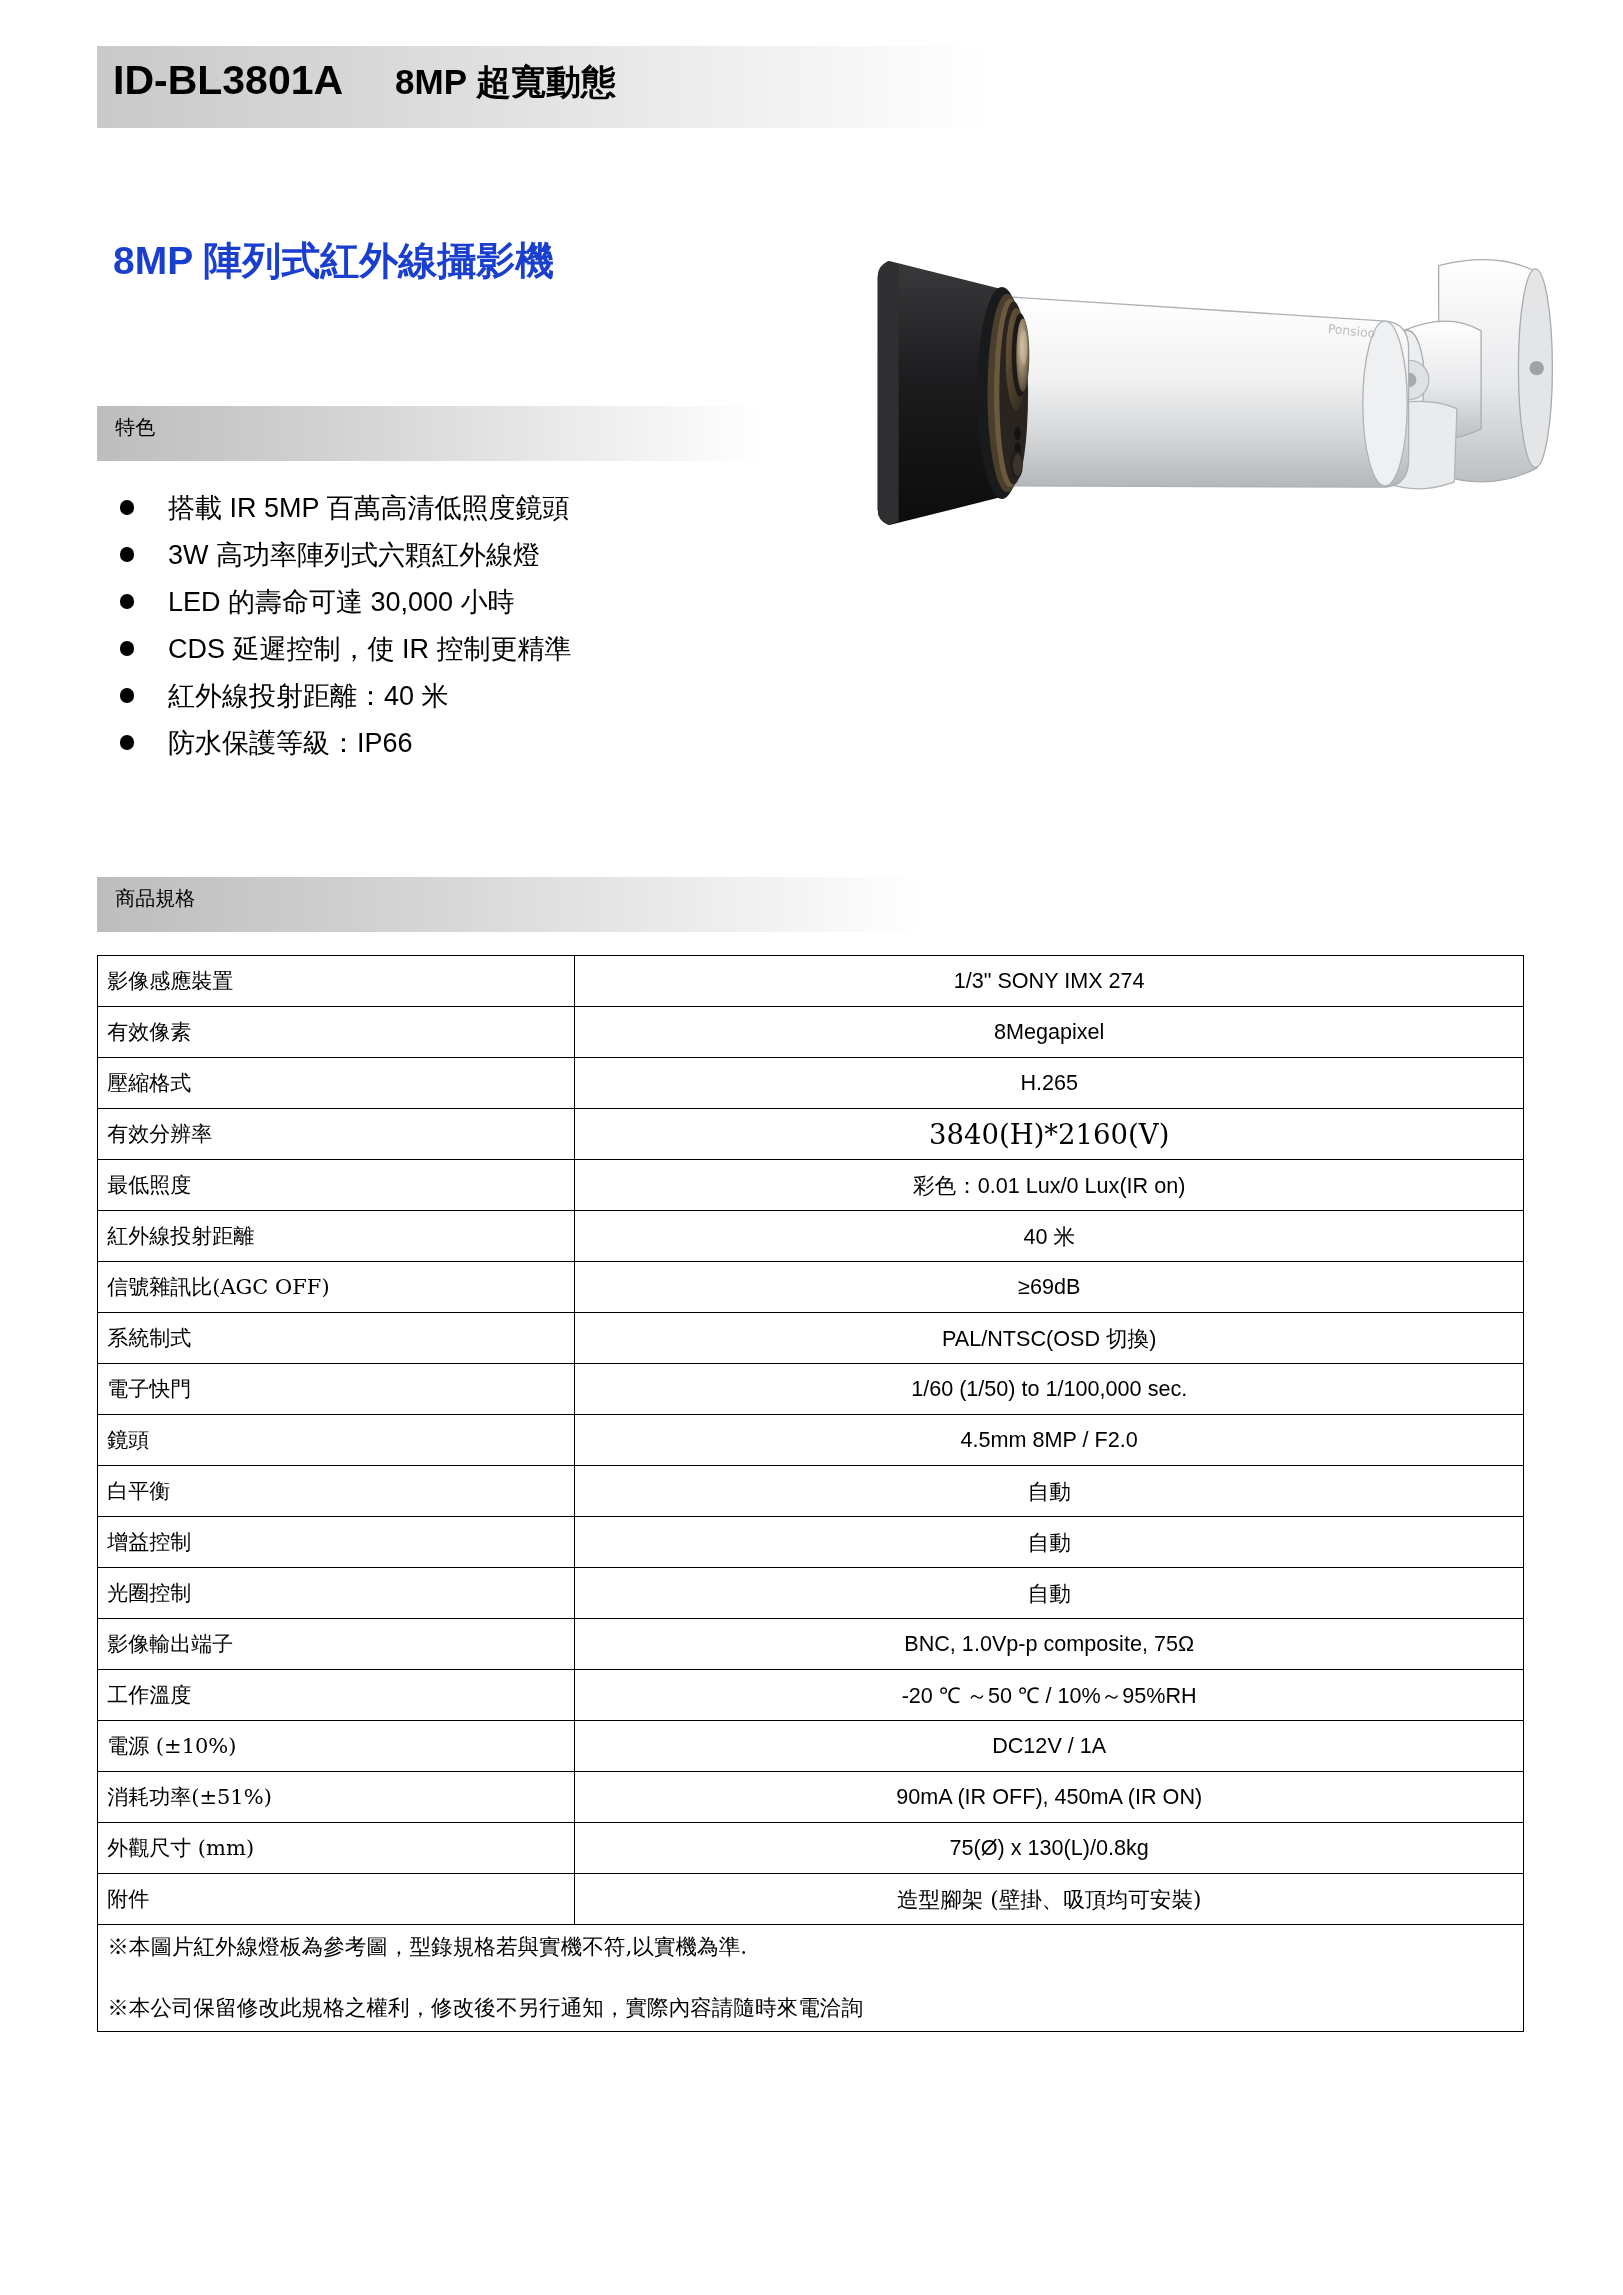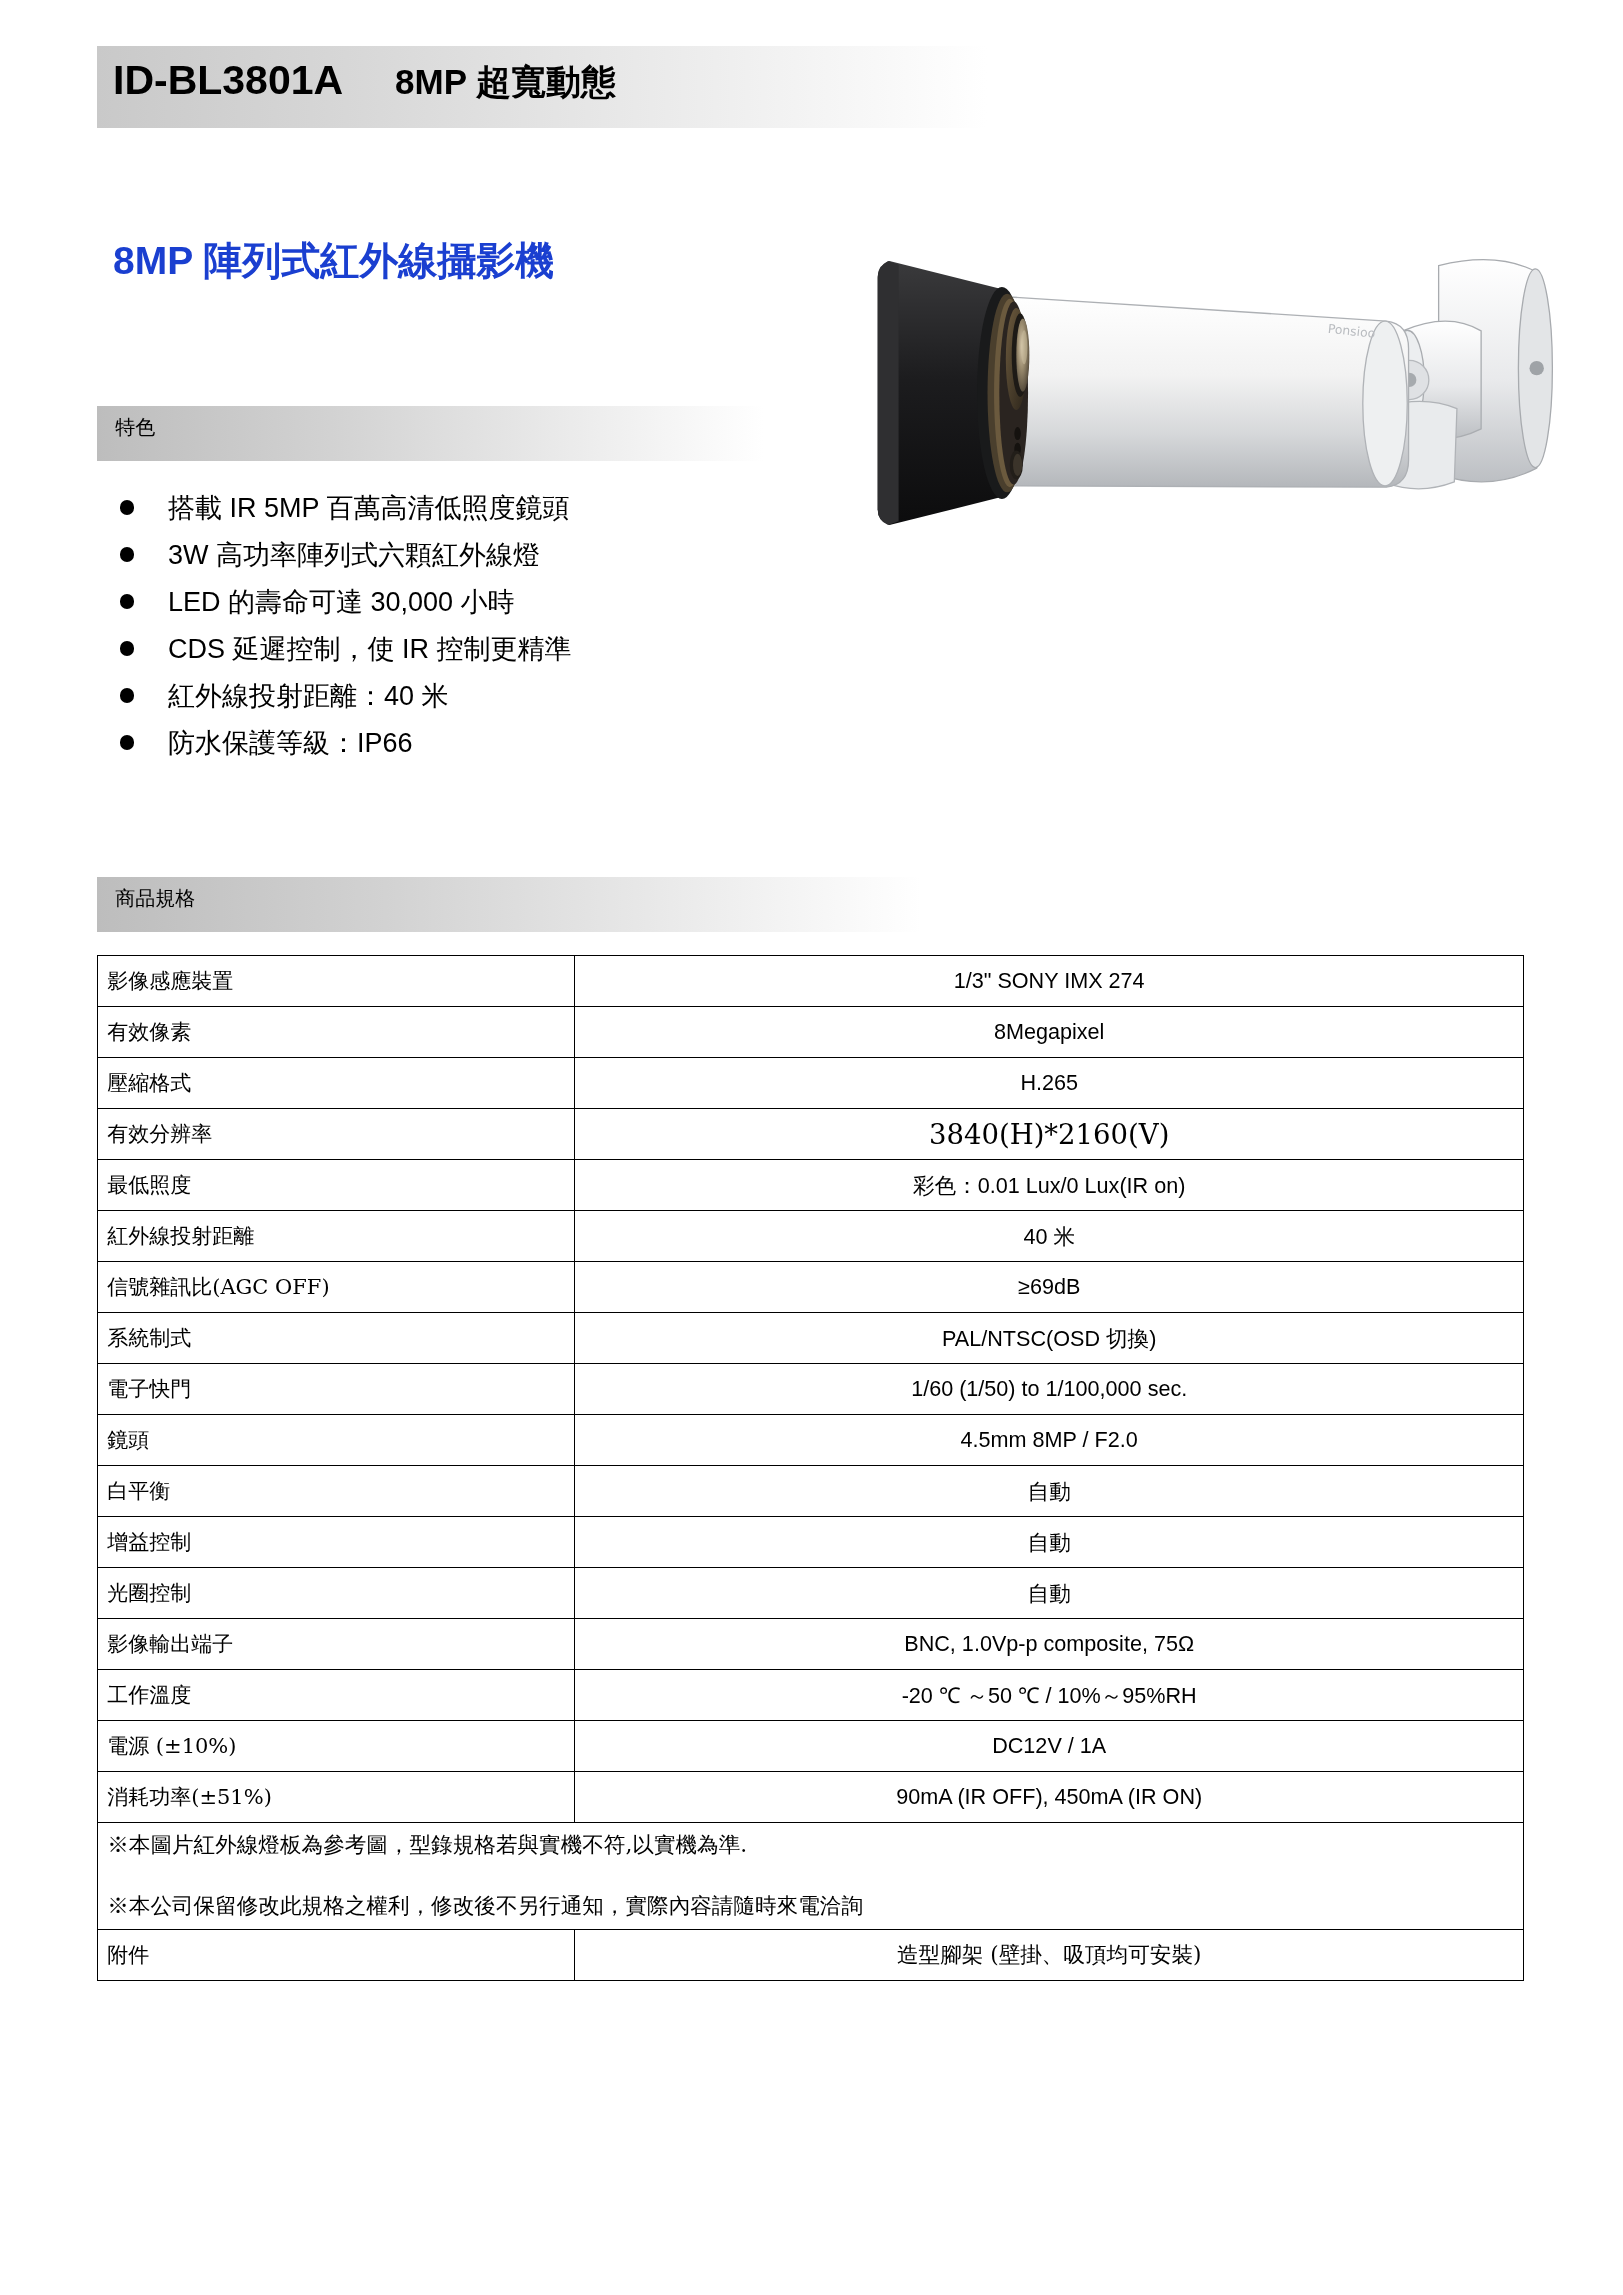--- a/index.html
+++ b/index.html
@@ -333,27 +333,31 @@
       </tr>
       <tr>
         <td class="key">電源 (±10%)</td>
         <td class="val">DC12V / 1A</td>
       </tr>
       <tr>
         <td class="key">消耗功率(±51%)</td>
         <td class="val">90mA (IR OFF), 450mA (IR ON)</td>
       </tr>
       <tr>
+        <td class="key">外觀尺寸 (mm)</td>
+        <td class="val">75(Ø) x 130(L)/0.8kg</td>
+      </tr>
+      <tr>
+        <td class="key">附件</td>
+        <td class="val cjk">造型腳架 (壁掛、吸頂均可安裝)</td>
+      </tr>
+      <tr>
         <td class="note-cell" colspan="2">
           <div>※本圖片紅外線燈板為參考圖，型錄規格若與實機不符,以實機為準.</div>
           <div style="height:17px;"></div>
           <div>※本公司保留修改此規格之權利，修改後不另行通知，實際內容請隨時來電洽詢</div>
         </td>
       </tr>
-      <tr>
-        <td class="key">附件</td>
-        <td class="val cjk">造型腳架 (壁掛、吸頂均可安裝)</td>
-      </tr>
     </tbody>
   </table>
 
 </div>
 
 
 </body></html>

